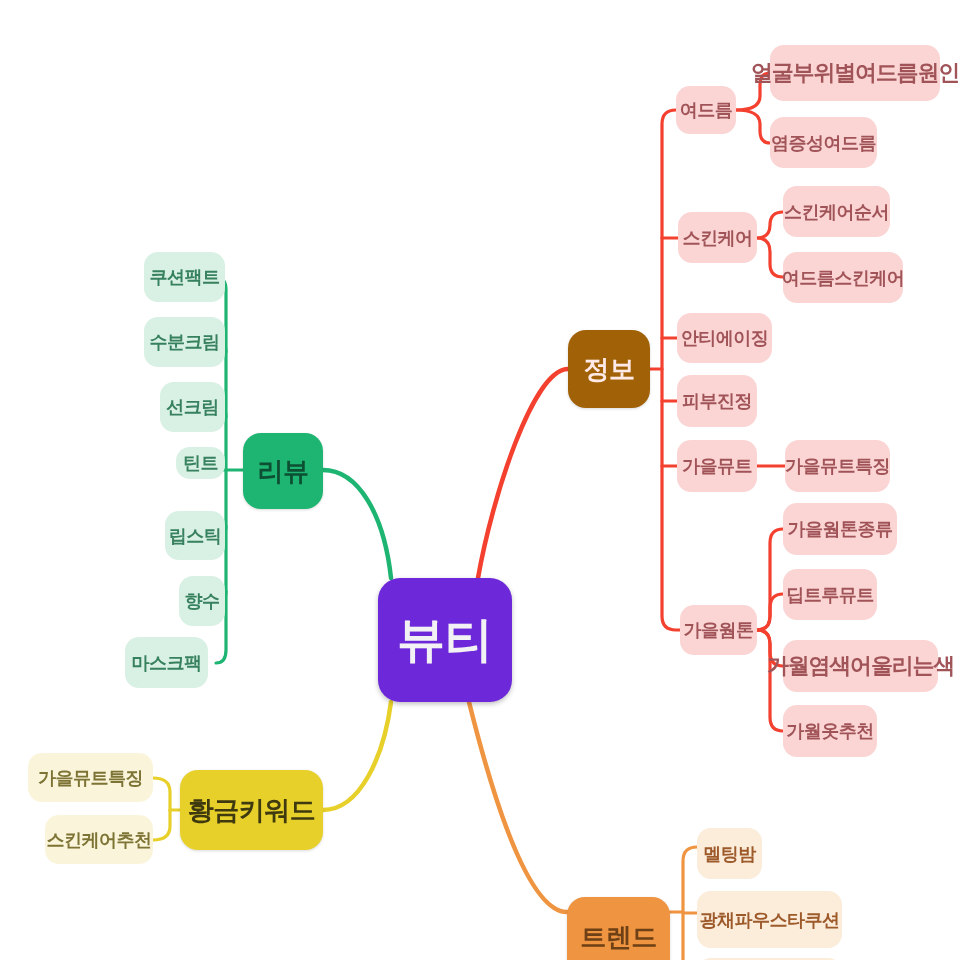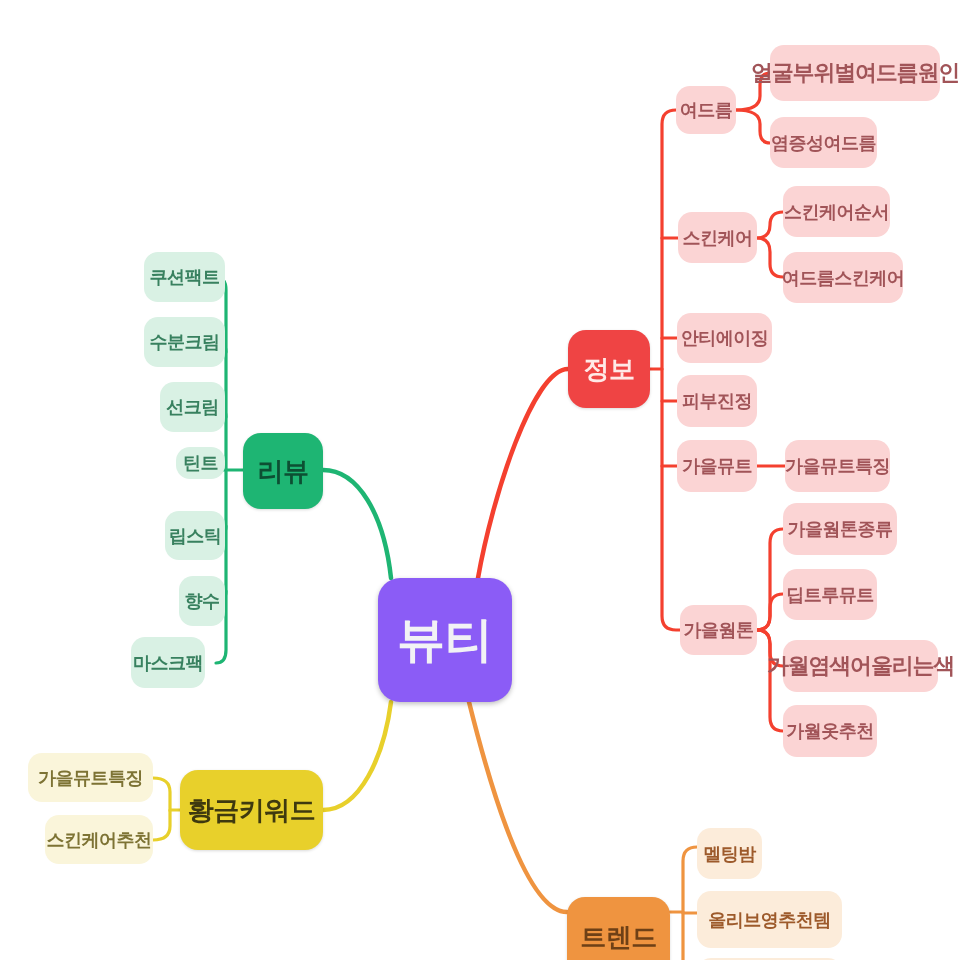--- a/index.html
+++ b/index.html
@@ -10,28 +10,28 @@
   }
   #stage{position:absolute;left:0;top:0;width:960px;height:960px;}
   #wires{position:absolute;left:0;top:0;width:960px;height:960px;}
   .node{
     position:absolute;display:flex;align-items:center;justify-content:center;
     font-weight:700;white-space:nowrap;box-sizing:border-box;
     border-radius:14px;font-size:18px;letter-spacing:-0.5px;
   }
   
   .center{
-    background:#8b5cf6;color:#f2f2f5;border-radius:22px;
+    background:#6d28d9;color:#f2f2f5;border-radius:22px;
     font-size:48px;letter-spacing:0;
     box-shadow:0 2px 5px rgba(0,0,0,0.25);
   }
   
   .main{border-radius:18px;font-size:26px;letter-spacing:-0.5px;box-shadow:0 1px 3px rgba(0,0,0,0.15);}
   .green-main{background:#1eb573;color:#0d4f33;}
-  .red-main{background:#ef4444;color:#ffe9e7;font-family:Liberation Serif, serif;}
+  .red-main{background:#a16207;color:#ffe9e7;font-family:Liberation Serif, serif;}
   .yellow-main{background:#e8d02b;color:#3e390f;}
   .orange-main{background:#ef9440;color:#6e4016;margin-top:25px;}
   
   .mint{background:#d9f1e4;color:#38815f;margin-left:9px;}
   .pink{background:#fbd4d4;color:#a15458;}
   .cream{background:#faf5da;color:#7d7334;}
   .peach{background:#fcecda;color:#9d5a2b;margin-top:6px;}
   .wide{letter-spacing:-1.2px;font-size:22px;}
 </style>
 </head>
@@ -86,21 +86,21 @@
 
   <div class="node center" style="left:378px;top:578px;width:134px;height:124px">뷰티</div>
 
   <div class="node main green-main" style="left:243px;top:433px;width:80px;height:76px">리뷰</div>
   <div class="node mint" style="left:135px;top:252px;width:81px;height:50px">쿠션팩트</div>
   <div class="node mint" style="left:135px;top:317px;width:81px;height:50px">수분크림</div>
   <div class="node mint" style="left:151px;top:382px;width:65px;height:50px">선크림</div>
   <div class="node mint" style="left:167px;top:447px;width:49px;height:32px">틴트</div>
   <div class="node mint" style="left:156px;top:511px;width:60px;height:49px">립스틱</div>
   <div class="node mint" style="left:170px;top:576px;width:46px;height:50px">향수</div>
-  <div class="node mint" style="left:122px;top:637px;width:74px;height:51px">마스크팩</div>
+  <div class="node mint" style="left:116px;top:637px;width:83px;height:51px">마스크팩</div>
 
   <div class="node main red-main" style="left:568px;top:330px;width:82px;height:78px">정보</div>
   <div class="node pink" style="left:676px;top:86px;width:60px;height:48px">여드름</div>
   <div class="node pink wide" style="left:770px;top:45px;width:170px;height:56px">얼굴부위별여드름원인</div>
   <div class="node pink" style="left:770px;top:117px;width:107px;height:51px">염증성여드름</div>
   <div class="node pink" style="left:678px;top:212px;width:79px;height:51px">스킨케어</div>
   <div class="node pink" style="left:783px;top:186px;width:107px;height:51px">스킨케어순서</div>
   <div class="node pink" style="left:783px;top:252px;width:120px;height:51px">여드름스킨케어</div>
   <div class="node pink" style="left:677px;top:313px;width:95px;height:50px">안티에이징</div>
   <div class="node pink" style="left:677px;top:375px;width:80px;height:52px">피부진정</div>
@@ -111,16 +111,16 @@
   <div class="node pink" style="left:783px;top:569px;width:94px;height:51px">딥트루뮤트</div>
   <div class="node pink wide" style="left:783px;top:640px;width:155px;height:52px">가월염색어울리는색</div>
   <div class="node pink" style="left:783px;top:705px;width:94px;height:52px">가월옷추천</div>
 
   <div class="node main yellow-main" style="left:180px;top:770px;width:143px;height:80px">황금키워드</div>
   <div class="node cream" style="left:28px;top:753px;width:125px;height:49px">가을뮤트특징</div>
   <div class="node cream" style="left:45px;top:815px;width:108px;height:49px">스킨케어추천</div>
 
   <div class="node main orange-main" style="left:567px;top:872px;width:103px;height:80px">트렌드</div>
   <div class="node peach" style="left:697px;top:822px;width:65px;height:51px">멜팅밤</div>
-  <div class="node peach" style="left:697px;top:885px;width:145px;height:57px">올리브영추천템</div>
+  <div class="node peach" style="left:697px;top:885px;width:145px;height:57px">광채파우스타쿠션</div>
   <div class="node peach" style="left:697px;top:952px;width:145px;height:40px"></div>
 
 </div>
 
 </body></html>

